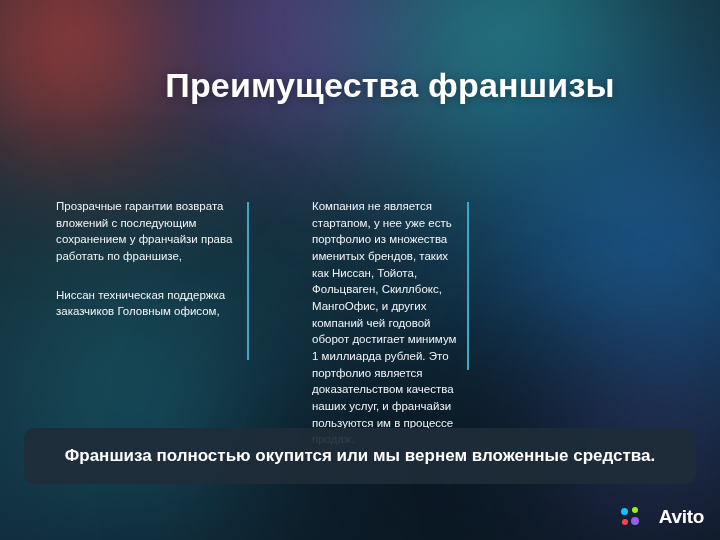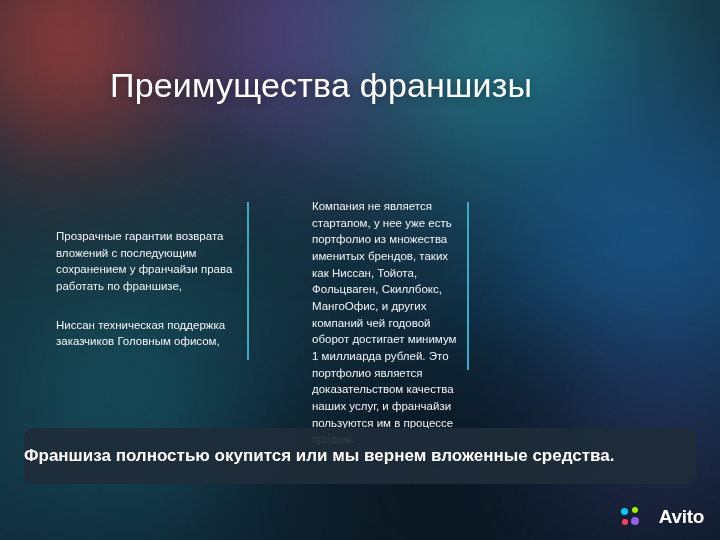--- a/index.html
+++ b/index.html
@@ -68,39 +68,40 @@
   }
 
   
   .title {
     position: absolute;
     left: 110px;
     top: 66px;
     width: 560px;
     color: #ffffff;
     font-size: 34px;
-    font-weight: normal;
+    font-weight: bold;
     letter-spacing: 0.2px;
     text-shadow: 0 2px 10px rgba(0,0,0,0.35);
+    text-align: center;
   }
 
   
   .columns {
     position: absolute;
     left: 56px;
     top: 198px;
     width: 610px;
     display: flex;
     align-items: flex-start;
   }
   .col {
     position: relative;
     box-sizing: border-box;
   }
-  .col-1 { width: 198px; padding-right: 18px; margin-top: 30px; }
+  .col-1 { width: 198px; padding-right: 18px; }
   .col-2 { width: 208px; padding-left: 16px; padding-right: 14px; }
   .col-3 { width: 204px; padding-left: 16px; }
   .divider {
     position: absolute;
     top: 4px;
     width: 2px;
     background: #3fa9c4;
   }
   .div-1 { left: 247px; top: 202px; height: 158px; }
   .div-2 { left: 467px; top: 202px; height: 168px; }
@@ -116,20 +117,21 @@
     position: absolute;
     left: 24px;
     top: 428px;
     width: 672px;
     height: 56px;
     box-sizing: border-box;
     background: rgba(30,45,56,0.92);
     border-radius: 10px;
     display: flex;
     align-items: center;
+    justify-content: center;
   }
   .banner-text {
     color: #ffffff;
     font-size: 17px;
     font-weight: bold;
     text-align: center;
   }
 
   
   .watermark {

